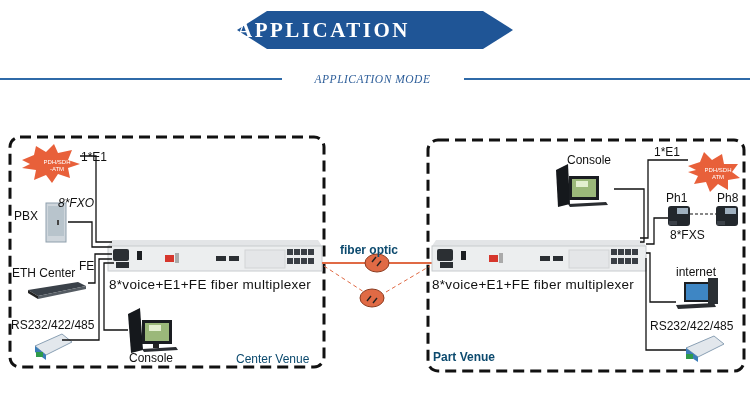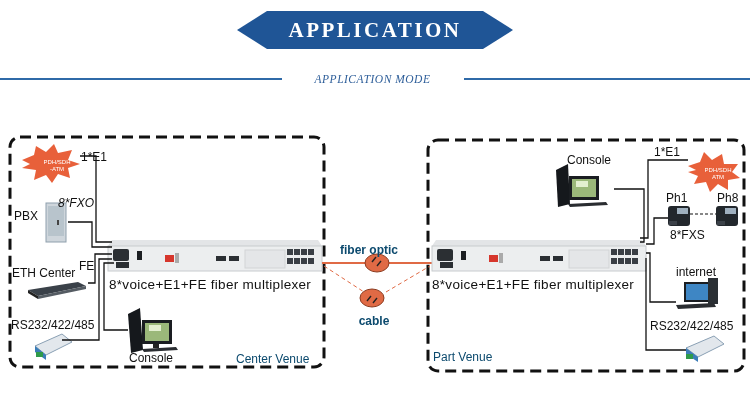--- a/index.html
+++ b/index.html
@@ -1,18 +1,18 @@
 <!DOCTYPE html>
 <html><head>
 <meta charset="utf-8">
 <style>
   html, body { margin:0; padding:0; background:#ffffff; }
   body { width:750px; height:403px; position:relative; overflow:hidden; font-family:"Liberation Sans", sans-serif; }
   .banner { position:absolute; left:237px; top:11px; width:276px; height:38px; }
-  .banner-text { position:absolute; left:237px; top:11px; width:276px; height:38px; line-height:38px; text-align:center; color:#fff; font-family:"Liberation Serif", serif; font-weight:bold; font-size:21px; letter-spacing:2.5px; }
+  .banner-text { position:absolute; left:237px; top:11px; width:276px; height:38px; line-height:38px; color:#fff; font-family:"Liberation Serif", serif; font-weight:bold; font-size:21px; letter-spacing:2.5px; }
   .rule { position:absolute; top:78px; height:2px; background:#2f6aa8; }
   .subtitle { position:absolute; left:285px; top:73px; width:175px; text-align:center; color:#2f5f9a; font-family:"Liberation Serif", serif; font-style:italic; font-size:11.5px; letter-spacing:0.5px; }
   .lbl { position:absolute; font-size:12px; color:#111; white-space:nowrap; }
   .big { font-size:13.5px; letter-spacing:0.3px; }
   .orange { color:#0c4a6e; }
   svg.diag { position:absolute; left:0; top:0; }
 </style>
 </head>
 <body>
 
@@ -178,28 +178,27 @@
 <div class="lbl" style="left:14px;top:209px;">PBX</div>
 <div class="lbl" style="left:12px;top:266px;">ETH Center</div>
 <div class="lbl" style="left:79px;top:259px;">FE</div>
 <div class="lbl" style="left:11px;top:318px;">RS232/422/485</div>
 <div class="lbl" style="left:129px;top:351px;">Console</div>
 <div class="lbl big" style="left:109px;top:277px;">8*voice+E1+FE fiber multiplexer</div>
 <div class="lbl orange" style="left:236px;top:352px;">Center Venue</div>
 
 <div class="lbl orange" style="left:340px;top:243px;font-weight:bold;">fiber optic</div>
 <div class="lbl orange" style="left:329px;top:314px;font-weight:bold;width:90px;text-align:center;line-height:14px;">
-  <div>cable</div>
 </div>
 
 <div class="lbl" style="left:567px;top:153px;">Console</div>
 <div class="lbl" style="left:654px;top:145px;">1*E1</div>
 <div class="lbl" style="left:698px;top:167px;width:40px;text-align:center;font-size:6px;color:#fff;line-height:7px;">
   <div>PDH/SDH</div>
   <div>ATM</div>
 </div>
 <div class="lbl" style="left:666px;top:191px;">Ph1</div>
 <div class="lbl" style="left:717px;top:191px;">Ph8</div>
 <div class="lbl" style="left:654px;top:228px;margin-left:16px;">8*FXS</div>
 <div class="lbl" style="left:676px;top:265px;">internet</div>
 <div class="lbl" style="left:650px;top:319px;">RS232/422/485</div>
 <div class="lbl big" style="left:432px;top:277px;">8*voice+E1+FE fiber multiplexer</div>
-<div class="lbl orange" style="left:433px;top:350px;">Part Venue</div>
+<div class="lbl orange" style="left:433px;top:350px;font-weight:bold;">Part Venue</div>
 
 </body></html>

